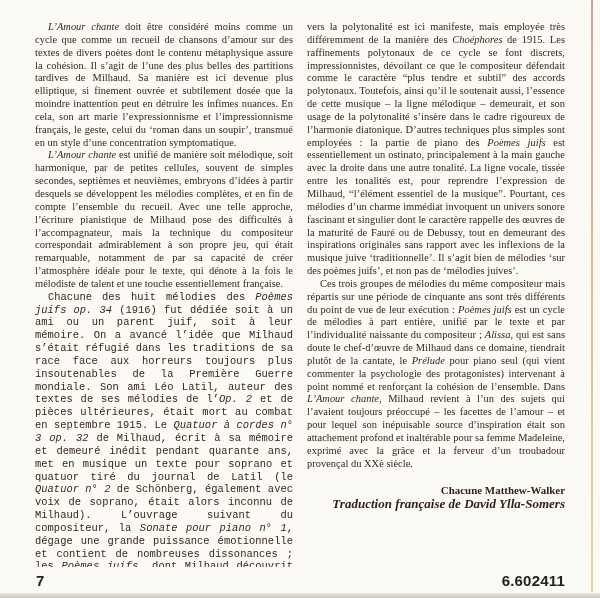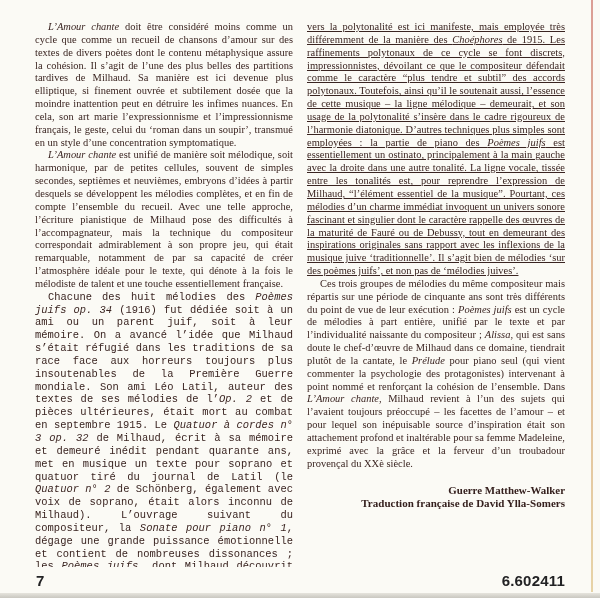--- a/index.html
+++ b/index.html
@@ -33,36 +33,37 @@
     width: 258px;
     text-align: justify;
     font-size: 10.45px;
     line-height: 12.85px;
     letter-spacing: 0.02px;
   }
   .para {
     margin: 0;
     text-indent: 13px;
   }
-  .para.noindent { text-indent: 0; text-decoration: underline; }
+  .para.noindent { text-indent: 0; }
   .para.cont { text-align-last: justify; font-family: Liberation Mono, monospace; }
   .para i { font-style: italic; }
   .signature {
     margin-top: 13px;
     text-align: right;
   }
   .sig-author {
     font-weight: bold;
     font-size: 10.9px;
     line-height: 13px;
     color: #35201e;
   }
   .sig-trans {
     font-weight: bold;
-    font-size: 11px;
+    font-style: italic;
+    font-size: 13px;
     line-height: 13px;
     color: #35201e;
   }
   .footer {
     position: absolute;
     left: 36px;
     right: 35px;
     bottom: 9px;
     display: flex;
     justify-content: space-between;
@@ -104,21 +105,21 @@
         <p class="para"><i>L’Amour chante</i><span> est unifié de manière soit mélodique, soit harmonique, par de petites cellules, souvent de simples secondes, septièmes et neuvièmes, embryons d’idées à partir desquels se développent les mélodies complètes, et en fin de compte l’ensemble du recueil. Avec une telle approche, l’écriture pianistique de Milhaud pose des difficultés à l’accompagnateur, mais la technique du compositeur correspondait admirablement à son propre jeu, qui était remarquable, notamment de par sa capacité de créer l’atmosphère idéale pour le texte, qui dénote à la fois le mélodiste de talent et une touche essentiellement française.</span></p>
         <p class="para cont"><span>Chacune des huit mélodies des </span><i>Poèmes juifs op. 34</i><span> (1916) fut dédiée soit à un ami ou un parent juif, soit à leur mémoire. On a avancé l’idée que Milhaud s’était réfugié dans les traditions de sa race face aux horreurs toujours plus insoutenables de la Première Guerre mondiale. Son ami Léo Latil, auteur des textes de ses mélodies de l’</span><i>Op. 2</i><span> et de pièces ultérieures, était mort au combat en septembre 1915. Le </span><i>Quatuor à cordes n° 3 op. 32</i><span> de Milhaud, écrit à sa mémoire et demeuré inédit pendant quarante ans, met en musique un texte pour soprano et quatuor tiré du journal de Latil (le </span><i>Quatuor n° 2</i><span> de Schönberg, également avec voix de soprano, était alors inconnu de Milhaud). L’ouvrage suivant du compositeur, la </span><i>Sonate pour piano n° 1</i><span>, dégage une grande puissance émotionnelle et contient de nombreuses dissonances ; les </span><i>Poèmes juifs</i><span>, dont Milhaud découvrit par hasard les textes anonymes dans une revue, sont pleins d’empathie et de compassion. Du point de vue technique, la récente évolution de Milhaud</span></p>
       </div>
 
     <div class="column">
       <div>
           <p class="para noindent"><span>vers la polytonalité est ici manifeste, mais employée très différemment de la manière des </span><i>Choéphores</i><span> de 1915. Les raffinements polytonaux de ce cycle se font discrets, impressionnistes, dévoilant ce que le compositeur défendait comme le caractère “plus tendre et subtil” des accords polytonaux. Toutefois, ainsi qu’il le soutenait aussi, l’essence de cette musique – la ligne mélodique – demeurait, et son usage de la polytonalité s’insère dans le cadre rigoureux de l’harmonie diatonique. D’autres techniques plus simples sont employées : la partie de piano des </span><i>Poèmes juifs</i><span> est essentiellement un ostinato, principalement à la main gauche avec la droite dans une autre tonalité. La ligne vocale, tissée entre les tonalités est, pour reprendre l’expression de Milhaud, “l’élément essentiel de la musique”. Pourtant, ces mélodies d’un charme immédiat invoquent un univers sonore fascinant et singulier dont le caractère rappelle des œuvres de la maturité de Fauré ou de Debussy, tout en demeurant des inspirations originales sans rapport avec les inflexions de la musique juive ‘traditionnelle’. Il s’agit bien de mélodies ‘sur des poèmes juifs’, et non pas de ‘mélodies juives’.</span></p>
           <p class="para"><span>Ces trois groupes de mélodies du même compositeur mais répartis sur une période de cinquante ans sont très différents du point de vue de leur exécution : </span><i>Poèmes juifs</i><span> est un cycle de mélodies à part entière, unifié par le texte et par l’individualité naissante du compositeur ; </span><i>Alissa</i><span>, qui est sans doute le chef-d’œuvre de Milhaud dans ce domaine, tiendrait plutôt de la cantate, le </span><i>Prélude</i><span> pour piano seul (qui vient commenter la psychologie des protagonistes) intervenant à point nommé et renforçant la cohésion de l’ensemble. Dans </span><i>L’Amour chante</i><span>, Milhaud revient à l’un des sujets qui l’avaient toujours préoccupé – les facettes de l’amour – et pour lequel son inépuisable source d’inspiration était son attachement profond et inaltérable pour sa femme Madeleine, exprimé avec la grâce et la ferveur d’un troubadour provençal du XXè siècle.</span></p>
         </div>
       <div class="signature">
-        <div class="sig-author">Guerre Matthew-Walker</div>
+        <div class="sig-author">Chacune Matthew-Walker</div>
         <div class="sig-trans">Traduction française de David Ylla-Somers</div>
       </div>
     </div>
   </div>
 
   <div class="footer">
     <span class="page-num">7</span>
     <span class="catalog">6.602411</span>
   </div>
 

